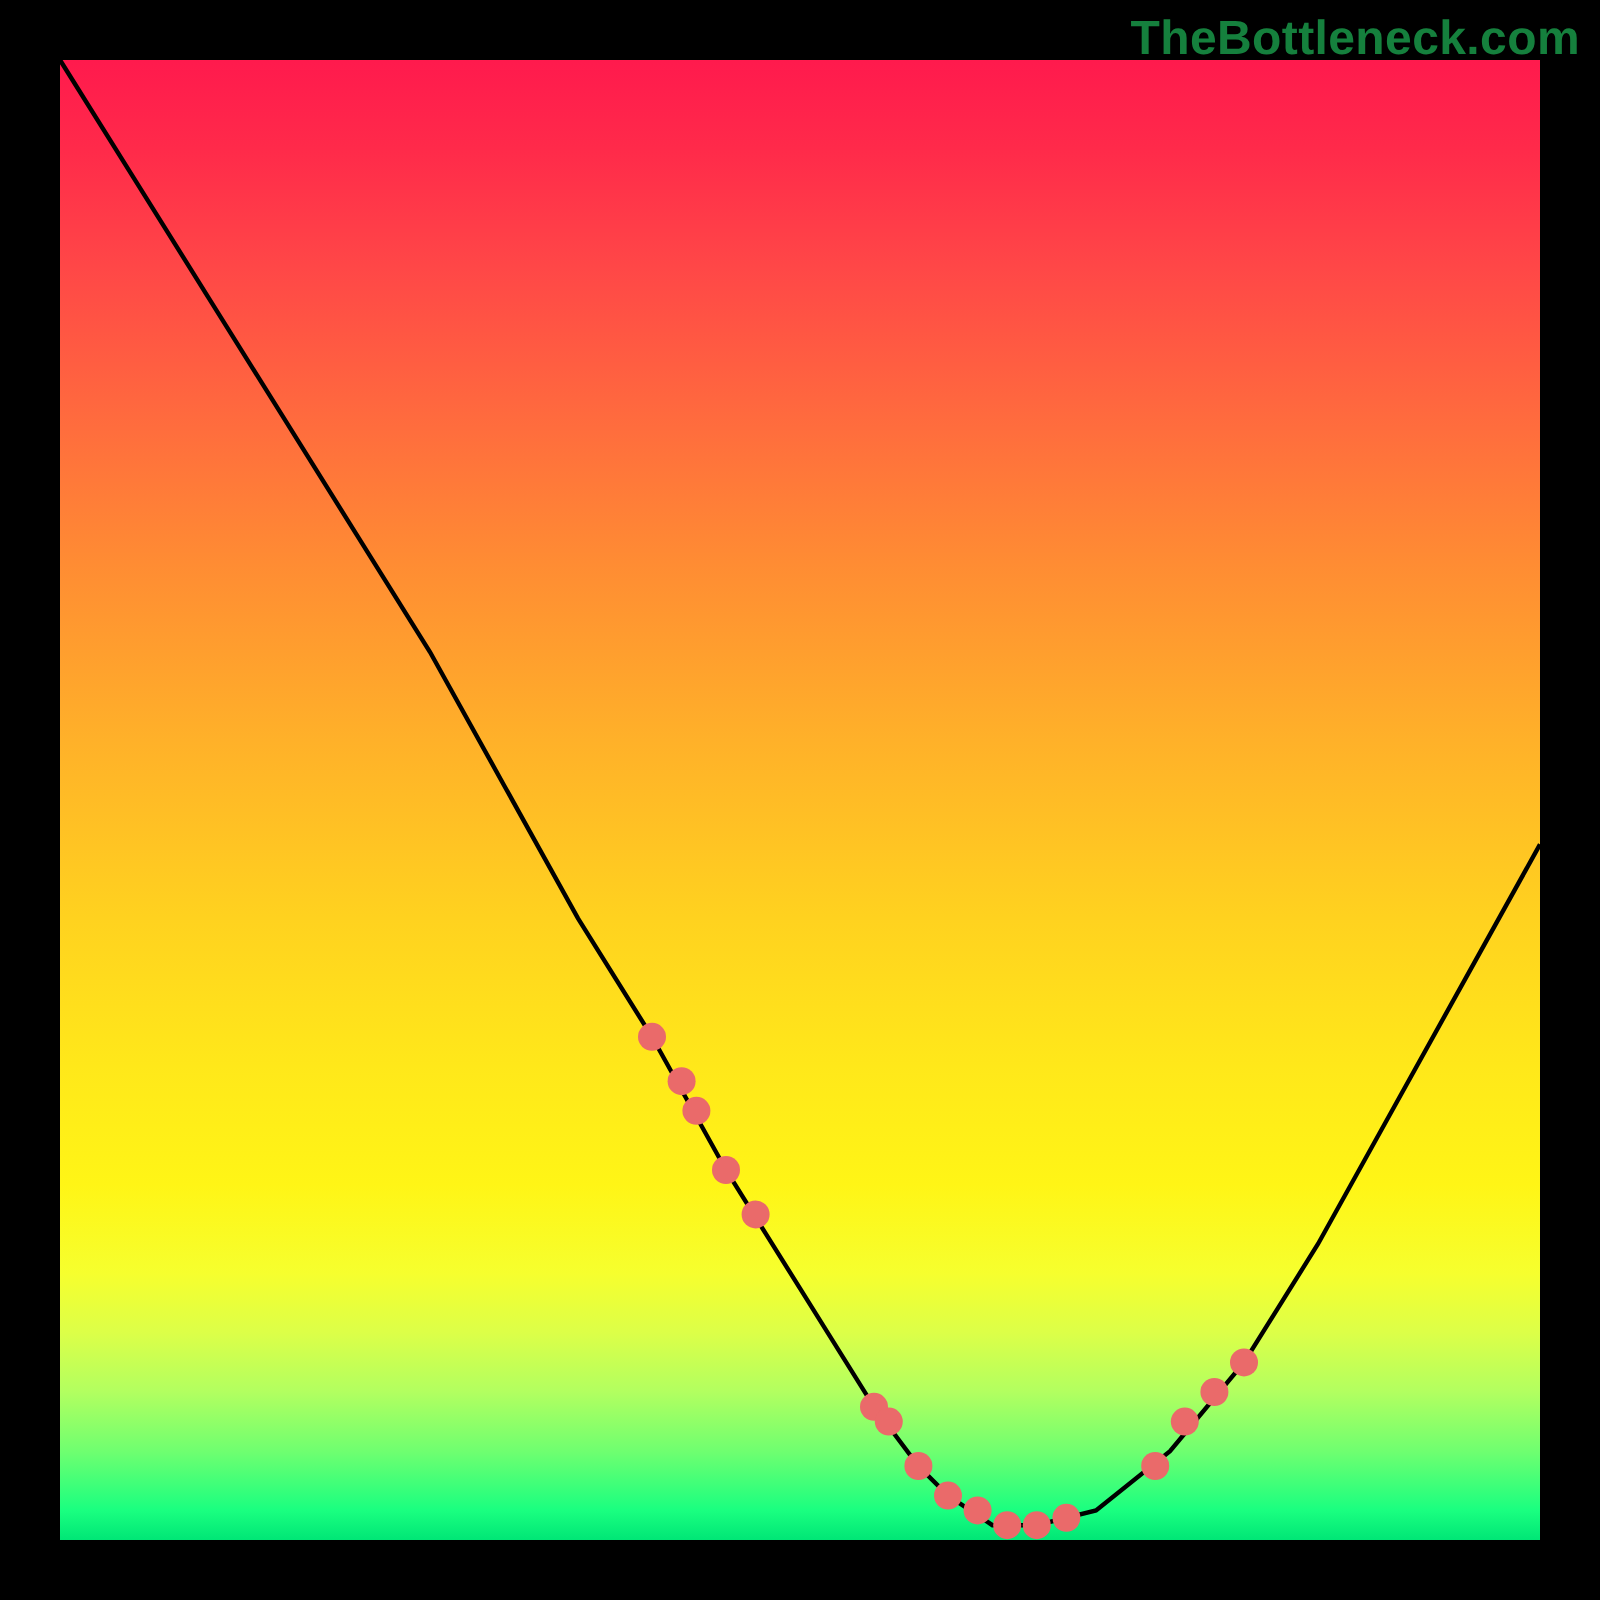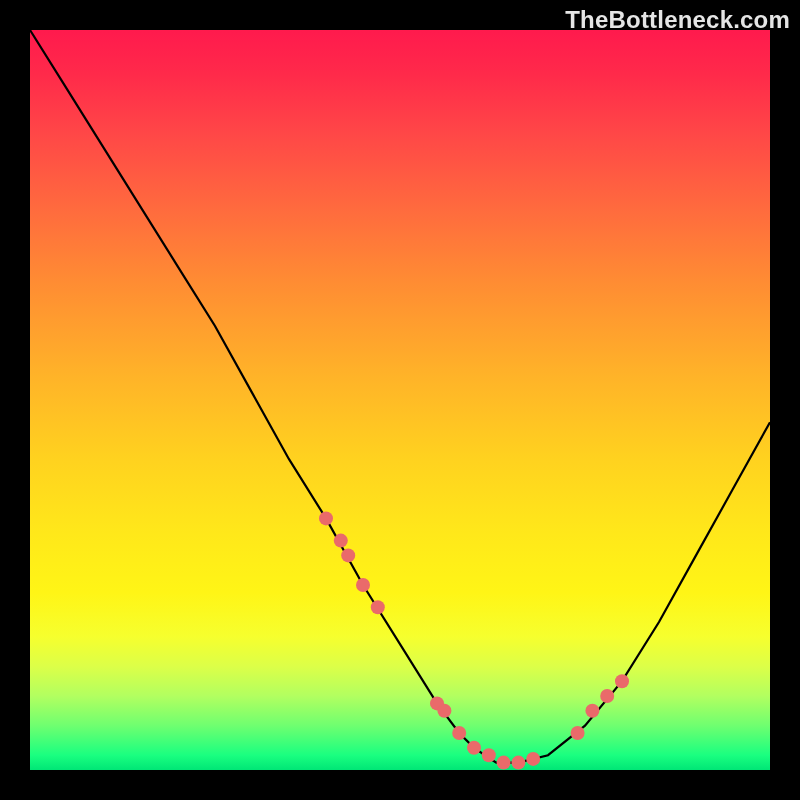--- a/index.html
+++ b/index.html
@@ -41,21 +41,21 @@
       #1aff80 98%,
       #00e676 100%);
   }
   .watermark {
     position: absolute;
     top: 6px;
     right: 10px;
     font-family: Arial, Helvetica, sans-serif;
     font-size: 24px;
     font-weight: 600;
-    color: #e5e5e5;
+    color: #15803d;
     letter-spacing: 0.2px;
     user-select: none;
   }
   svg.curve {
     position: absolute;
     left: 0;
     top: 0;
     width: 740px;
     height: 740px;
     overflow: visible;

